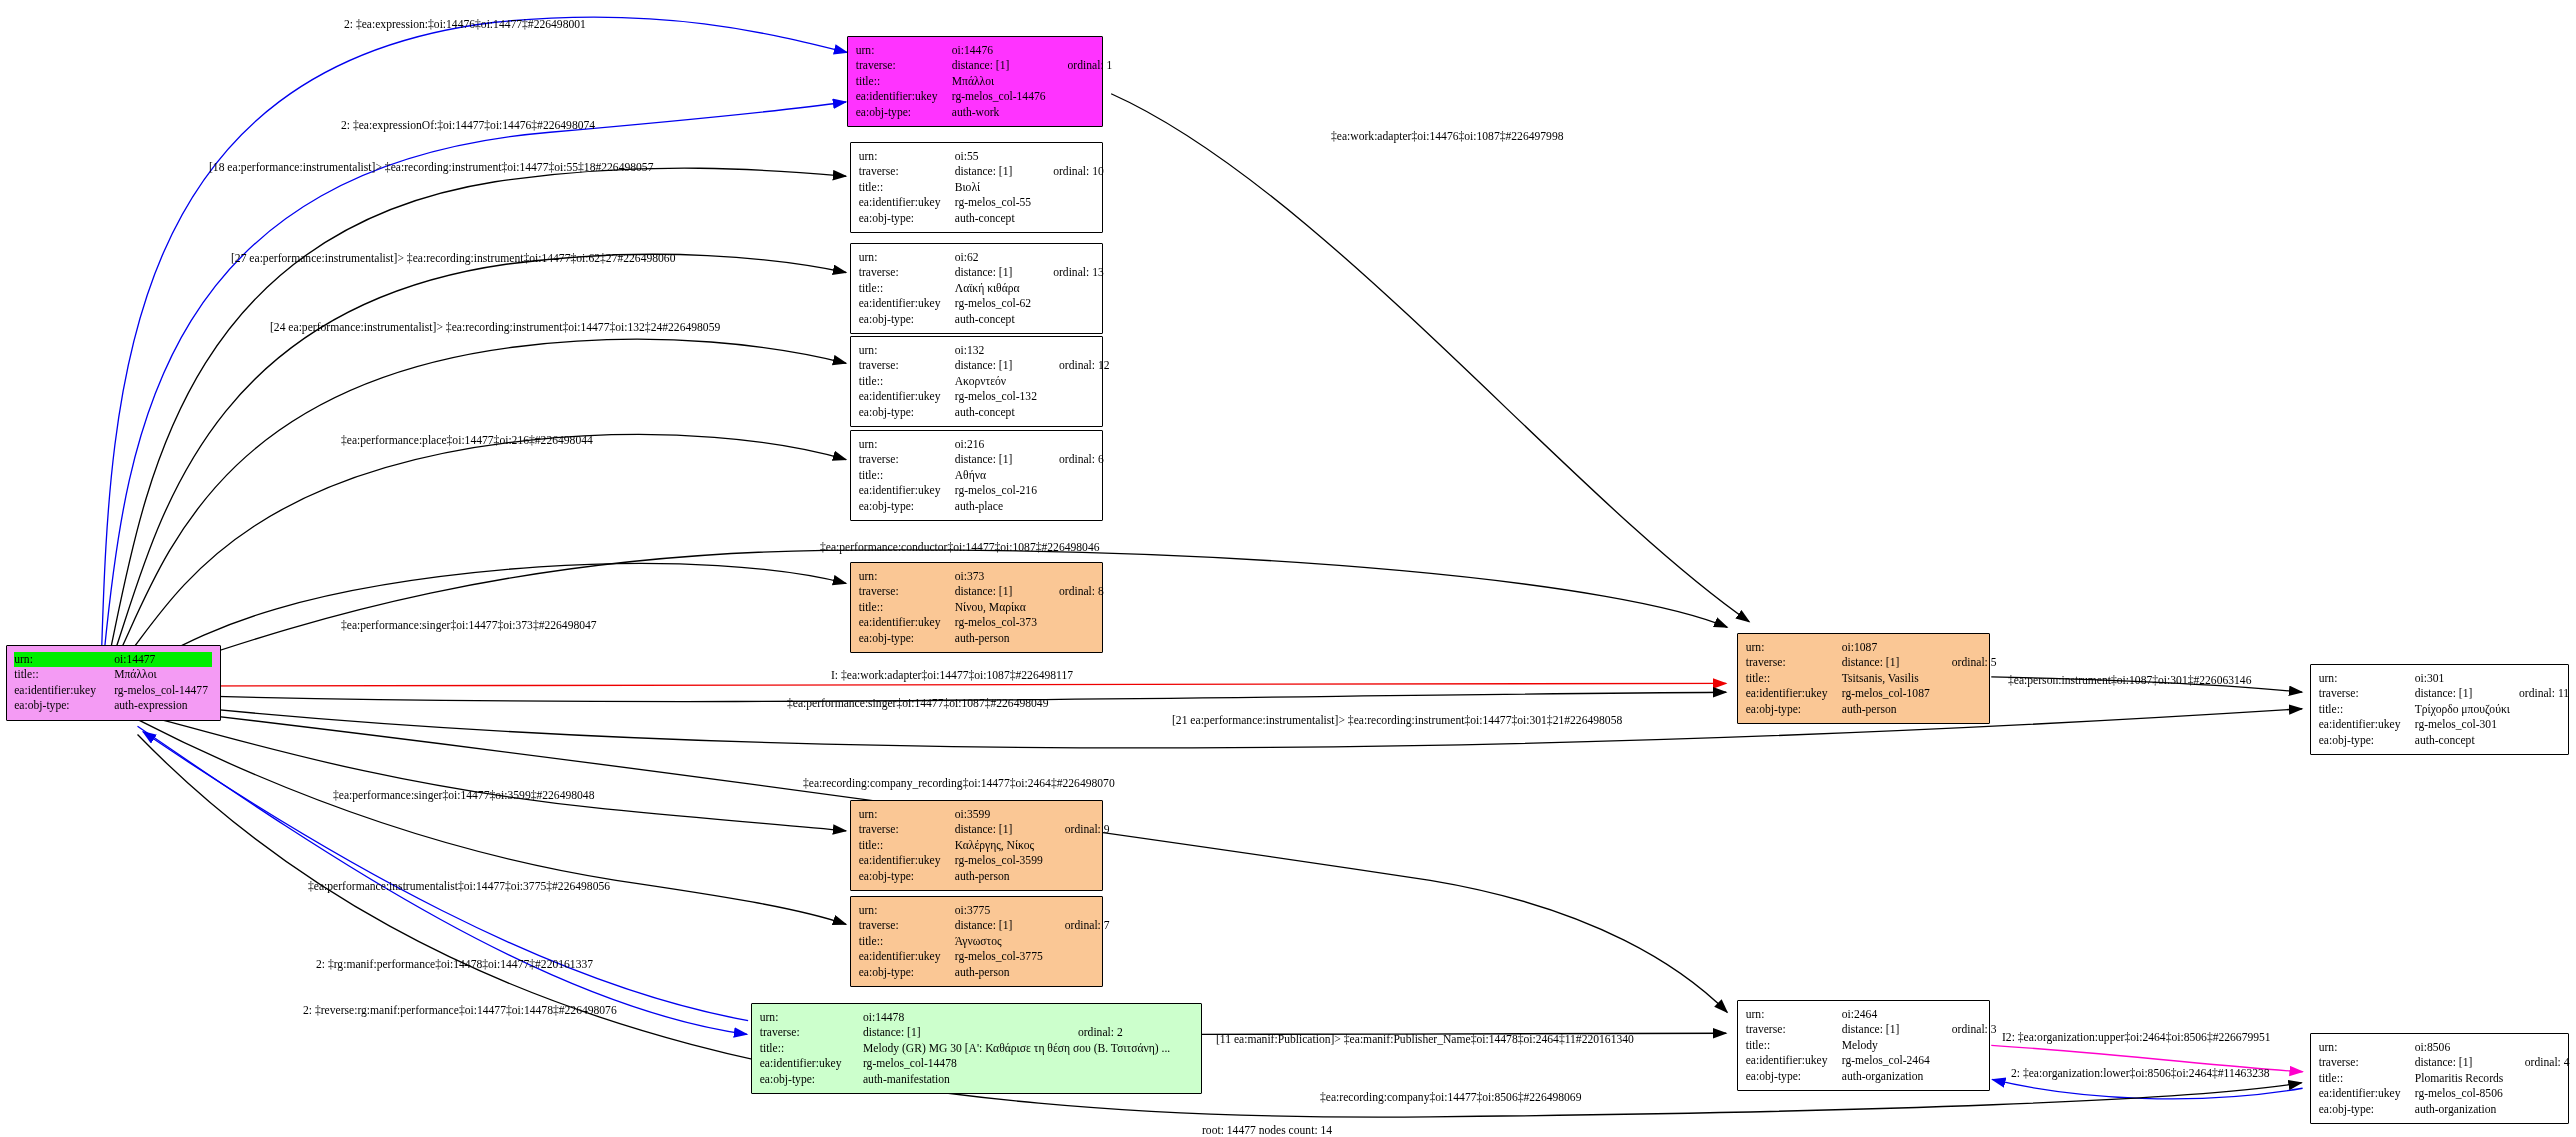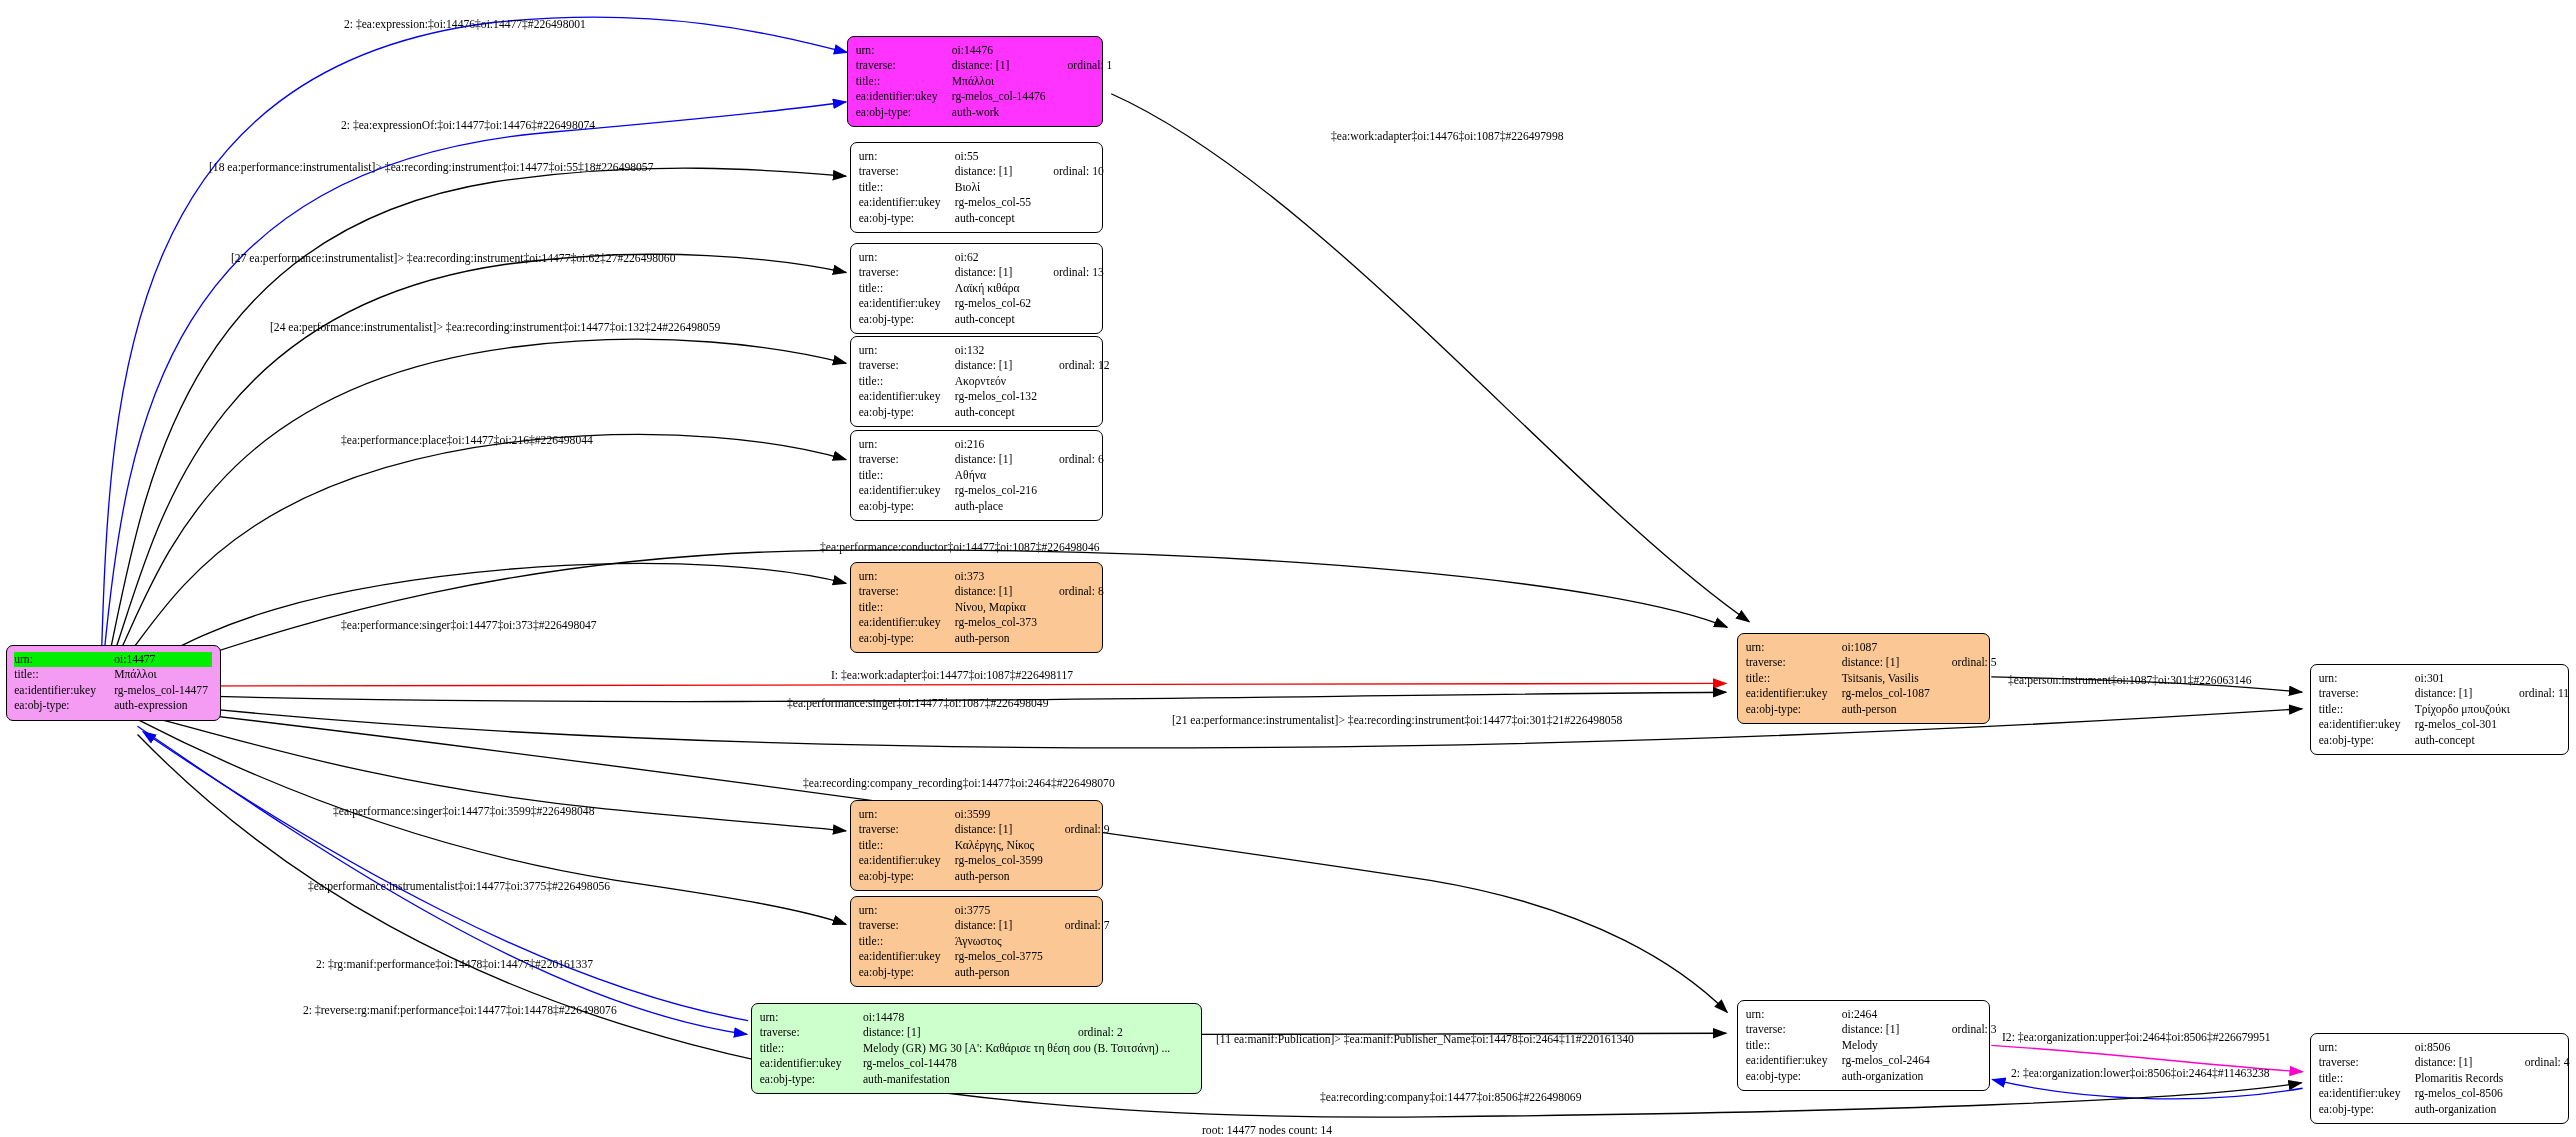--- a/index.html
+++ b/index.html
@@ -1,21 +1,21 @@
 <!DOCTYPE html>
 <html style="font-size:8.8px"><head>
 <meta charset="utf-8">
 <title>oi:14477 graph</title>
 <style>
   html,body{margin:0;padding:0;background:#ffffff;}
   body{font-family:"Liberation Serif", serif;}
   #canvas{position:relative;width:2576px;height:1138px;background:#fff;overflow:hidden;}
   svg.edges{position:absolute;left:0;top:0;width:2576px;height:1138px;pointer-events:none;}
 
-  .node{position:absolute;border:0.9px solid #000;border-radius:7px;background:#fff;
+  .node{position:absolute;border:0.9px solid #000;border-radius:1px;background:#fff;
         box-sizing:border-box;padding:5.5px 7.7px;}
   .node table{border-collapse:collapse;width:100%;}
   .node td{font-size:11.6px;line-height:1.30;color:#000;white-space:nowrap;padding:0 0 0.6px 0;
            vertical-align:top;font-family:"Liberation Serif", serif;}
   .node td.k{padding-right:14.3px;}
   .node td.v2{padding-left:22px;}
 
   .n-root   {background:#f49bf4;}
   .n-work   {background:#ff33ff;}
   .n-white  {background:#ffffff;}
@@ -541,21 +541,21 @@
   <div class="elabel" style="left:230px;top:322px;padding-left:40px;">[24 ea:performance:instrumentalist]&gt; ‡ea:recording:instrument‡oi:14477‡oi:132‡24#226498059</div>
   <div class="elabel" style="left:341px;top:435px;font-family:Liberation Serif, serif;">‡ea:performance:place‡oi:14477‡oi:216‡#226498044</div>
   <div class="elabel" style="left:820px;top:542px;">‡ea:performance:conductor‡oi:14477‡oi:1087‡#226498046</div>
   <div class="elabel" style="left:341px;top:620px;">‡ea:performance:singer‡oi:14477‡oi:373‡#226498047</div>
   <div class="elabel" style="left:1331px;top:131px;">‡ea:work:adapter‡oi:14476‡oi:1087‡#226497998</div>
   <div class="elabel" style="left:831px;top:670px;">I: ‡ea:work:adapter‡oi:14477‡oi:1087‡#226498117</div>
   <div class="elabel" style="left:787px;top:698px;">‡ea:performance:singer‡oi:14477‡oi:1087‡#226498049</div>
   <div class="elabel" style="left:2008px;top:675px;">‡ea:person:instrument‡oi:1087‡oi:301‡#226063146</div>
   <div class="elabel" style="left:1172px;top:715px;">[21 ea:performance:instrumentalist]&gt; ‡ea:recording:instrument‡oi:14477‡oi:301‡21#226498058</div>
   <div class="elabel" style="left:803px;top:778px;">‡ea:recording:company_recording‡oi:14477‡oi:2464‡#226498070</div>
-  <div class="elabel" style="left:333px;top:790px;margin-top:16px;">‡ea:performance:singer‡oi:14477‡oi:3599‡#226498048</div>
+  <div class="elabel" style="left:333px;top:790px;">‡ea:performance:singer‡oi:14477‡oi:3599‡#226498048</div>
   <div class="elabel" style="left:308px;top:881px;">‡ea:performance:instrumentalist‡oi:14477‡oi:3775‡#226498056</div>
   <div class="elabel" style="left:316px;top:959px;">2: ‡rg:manif:performance‡oi:14478‡oi:14477‡#220161337</div>
   <div class="elabel" style="left:303px;top:1005px;">2: ‡reverse:rg:manif:performance‡oi:14477‡oi:14478‡#226498076</div>
   <div class="elabel" style="left:1216px;top:1034px;">[11 ea:manif:Publication]&gt; ‡ea:manif:Publisher_Name‡oi:14478‡oi:2464‡11#220161340</div>
   <div class="elabel" style="left:2002px;top:1032px;">I2: ‡ea:organization:upper‡oi:2464‡oi:8506‡#226679951</div>
   <div class="elabel" style="left:2011px;top:1068px;">2: ‡ea:organization:lower‡oi:8506‡oi:2464‡#11463238</div>
   <div class="elabel" style="left:1320px;top:1092px;">‡ea:recording:company‡oi:14477‡oi:8506‡#226498069</div>
 
   <div class="footer" style="left:1202px;top:1124px;">root: 14477 nodes count: 14</div>
 

